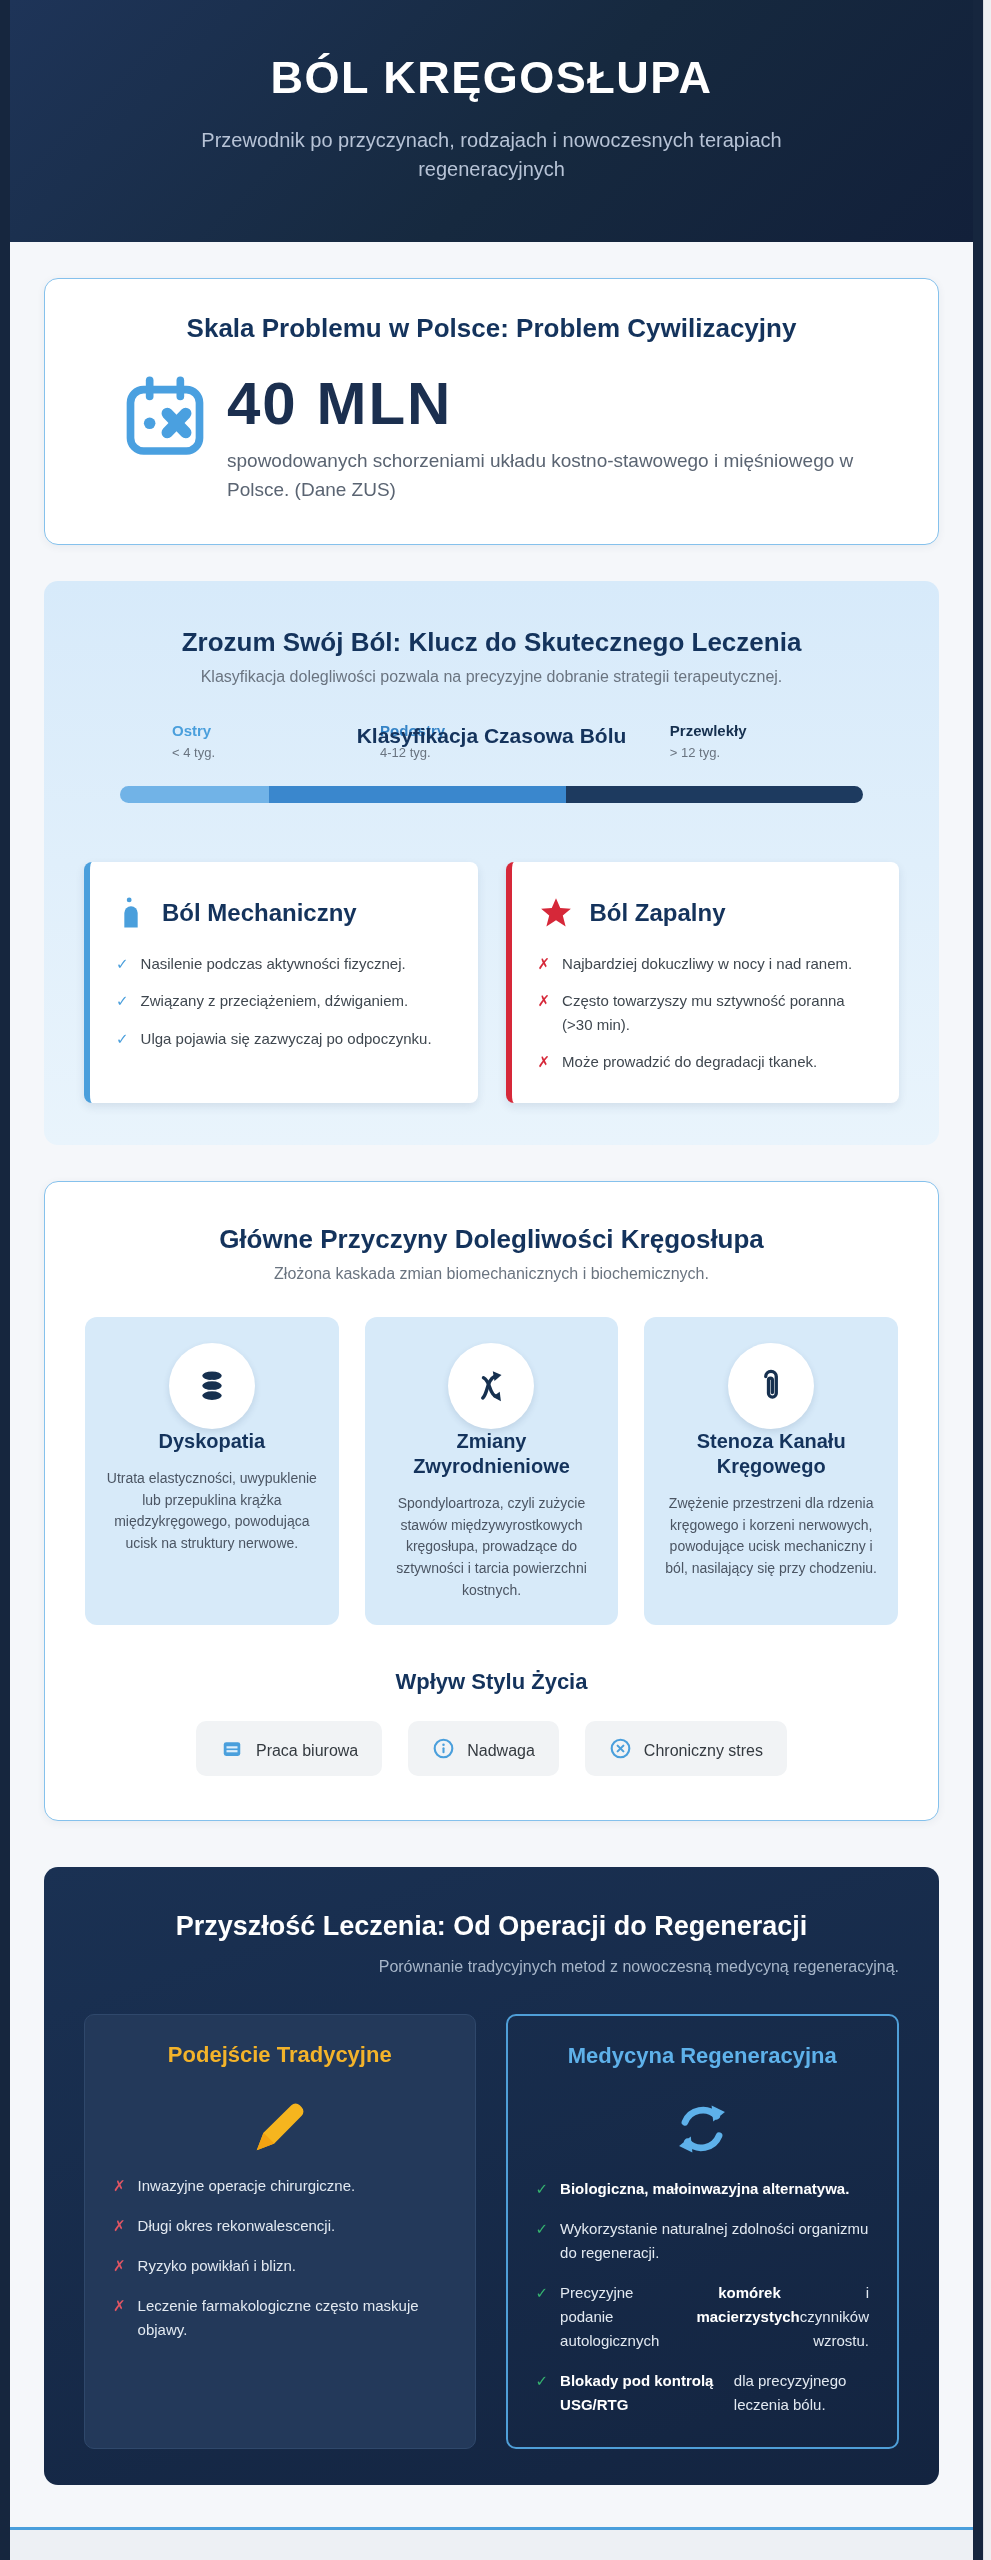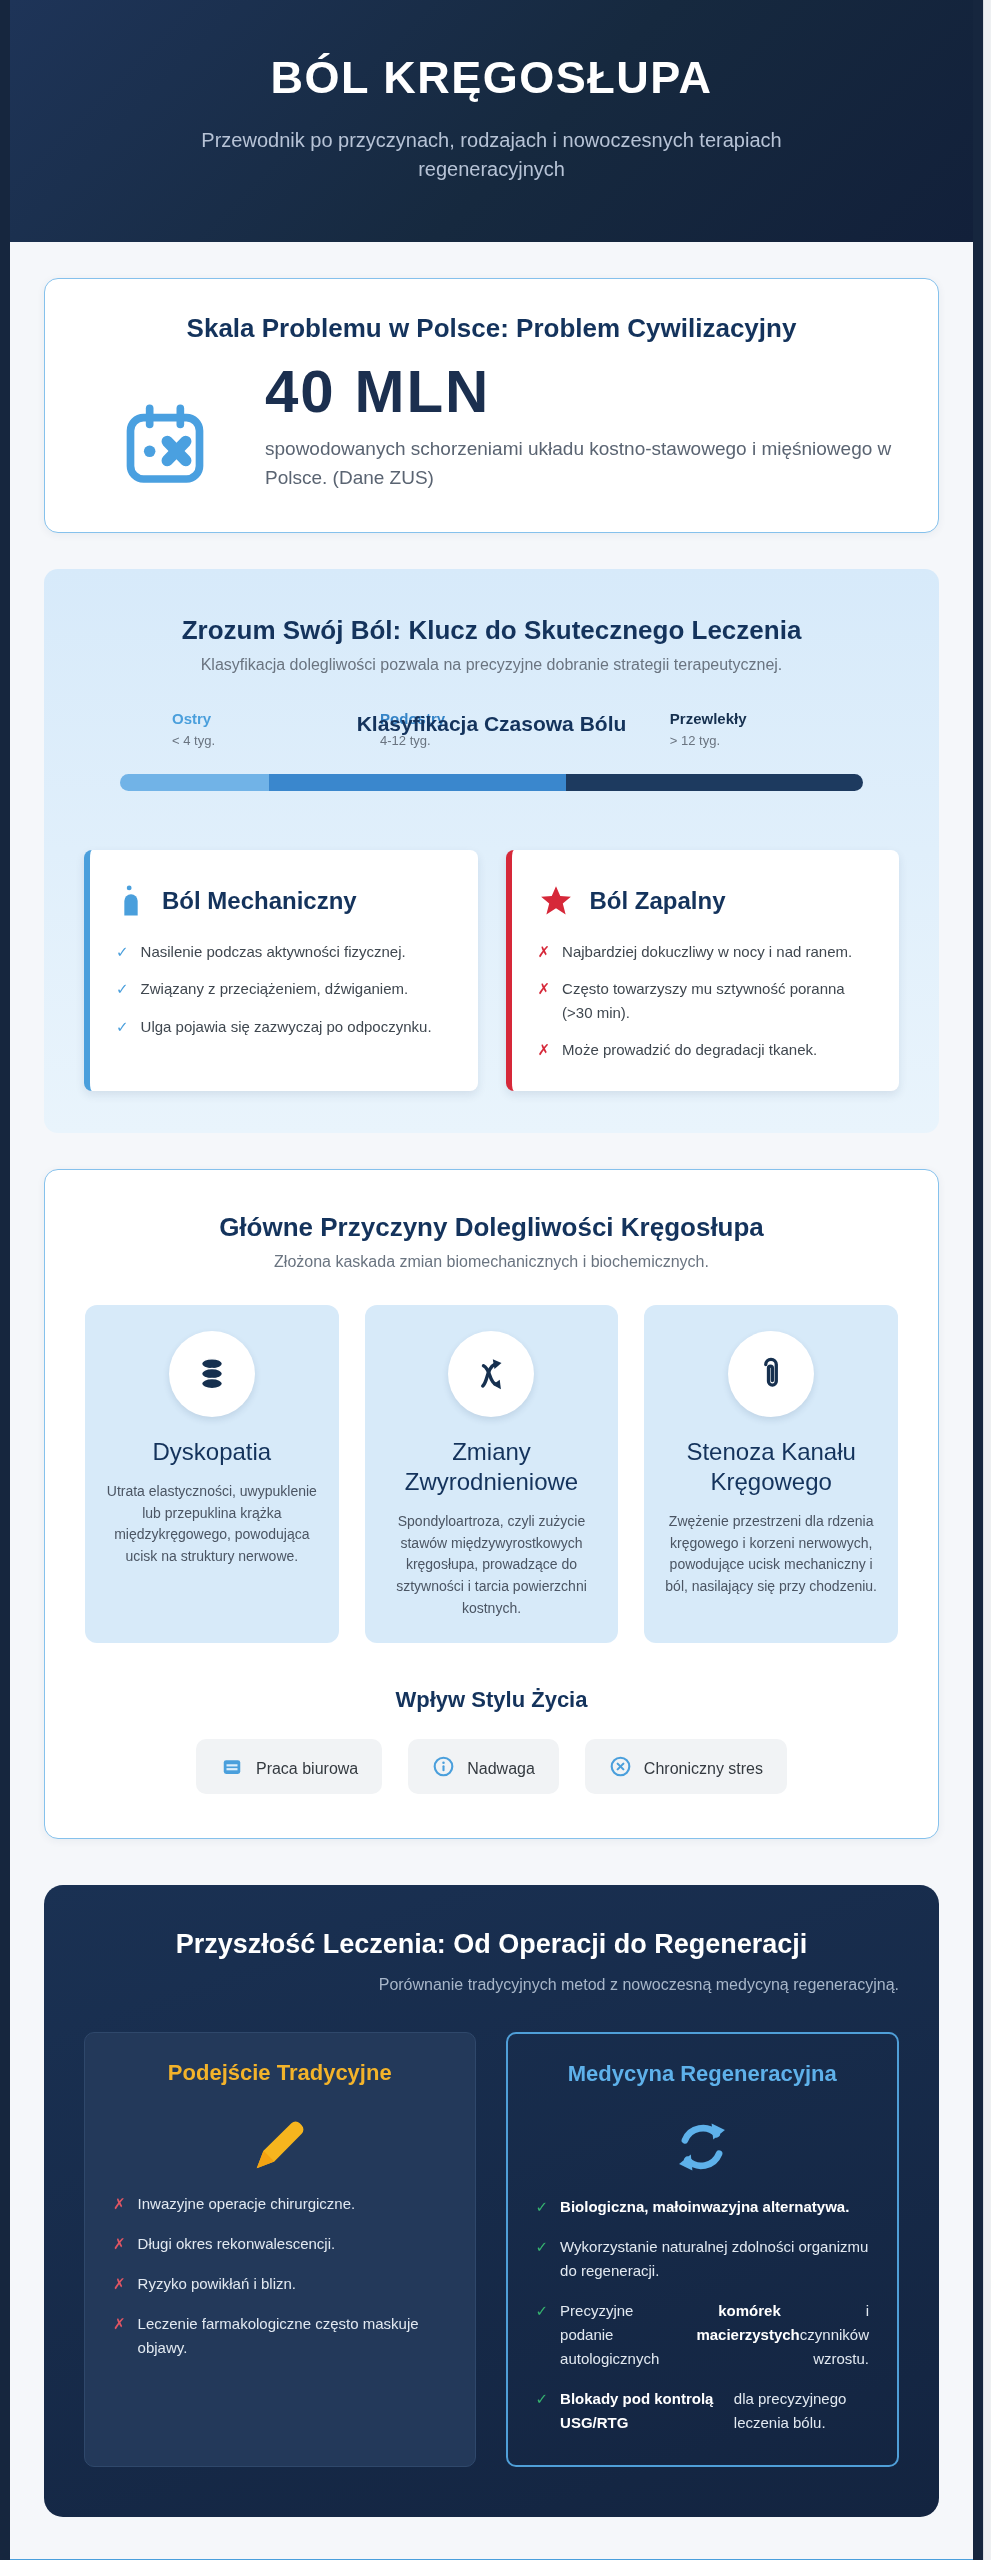--- a/index.html
+++ b/index.html
@@ -19,21 +19,21 @@
   .card { margin:36px 34px 0; border-radius:14px; }
   .card.white { background:#ffffff; border:1px solid #85c1ec; box-shadow:0 2px 8px rgba(20,50,90,.06); }
   .card.blue  { background:linear-gradient(180deg,#d7eafa 0%,#e9f4fc 100%); }
   .card.dark  { background:linear-gradient(160deg,#1a3153 0%,#132440 100%); margin-top:46px; }
 
   h2.sect-title { color:#14335c; font-size:26px; font-weight:800; text-align:center; }
   p.sect-sub { color:#6a7480; font-size:16px; text-align:center; margin-top:10px; }
 
   
   .scale { padding:34px 46px 40px; }
-  .stat-row { display:flex; align-items:flex-end; gap:54px; margin-top:16px; padding-left:28px; }
+  .stat-row { display:flex; align-items:flex-start; gap:16px; margin-top:28px; padding-left:28px; }
   .stat-value { color:#1b2f4f; font-size:60px; font-weight:800; letter-spacing:2px; line-height:1.05; }
   .stat-label { color:#5a6472; font-size:23px; font-weight:700; margin-top:8px; }
   .stat-note  { color:#5a6472; font-size:19px; line-height:1.5; margin-top:12px; max-width:700px; }
 
   
   .understand { padding:46px 40px 42px; }
   .timeline { position:relative; margin:36px 36px 0; height:118px; }
   .tl-title { position:absolute; top:2px; left:0; right:0; text-align:center; color:#14335c; font-size:21px; font-weight:800; z-index:2; }
   .tl-label { position:absolute; top:0; z-index:1; }
   .tl-label .n { font-size:15px; font-weight:700; }
@@ -52,28 +52,28 @@
   .pc-head h3 { color:#14335c; font-size:24px; font-weight:800; }
   .plist li { list-style:none; display:flex; gap:12px; color:#3f474f; font-size:15px; line-height:1.55; margin-top:14px; max-width:330px; }
   .mk { font-weight:700; flex:0 0 auto; }
   .mk.blue { color:#4a9fdc; } .mk.red { color:#d62839; }
 
   
   .causes { padding:42px 40px 44px; }
   .cause-grid { display:grid; grid-template-columns:1fr 1fr 1fr; gap:26px; margin-top:34px; }
   .cause-card { background:#d7eaf9; border-radius:12px; padding:26px 18px 24px; text-align:center; }
   .cause-circle { width:86px; height:86px; border-radius:50%; background:#ffffff; margin:0 auto; display:flex; align-items:center; justify-content:center; box-shadow:0 3px 7px rgba(20,50,90,.12); }
-  .cause-card h3 { color:#14335c; font-size:24px; font-weight:400; margin-top:20px; line-height:1.25; }
+  .cause-card h3 { color:#14335c; font-size:20px; font-weight:700; line-height:1.25; }
   .cause-card p { color:#4b5563; font-size:14px; line-height:1.55; margin-top:14px; }
   .life-title { color:#14335c; font-size:22px; font-weight:800; text-align:center; margin-top:44px; }
   .chips { display:flex; justify-content:center; gap:26px; margin-top:26px; }
   .chip { display:inline-flex; align-items:flex-end; gap:12px; background:#f1f3f5; border-radius:10px; padding:16px 24px; color:#343a40; font-size:16px; }
 
   
-  .future { padding:44px 40px 50px;border-radius:19px; }
+  .future { padding:44px 40px 36px; }
   .future h2 { color:#ffffff; font-size:27px; font-weight:800; text-align:center; }
   .future .sub { color:#a7b6c9; font-size:16px; text-align:right; margin-top:16px; }
   .vs-grid { display:flex; gap:30px; margin-top:38px; }
   .panel { flex:1; border-radius:10px; padding:26px 28px 30px; }
   .panel-trad { background:#23395a; border:1px solid #2f486b; }
   .panel-regen { border:2px solid #4f9fd8; }
   .panel h3 { font-size:22px; font-weight:800; text-align:center; line-height:1.3; }
   .panel-trad h3 { color:#f3b32a; }
   .panel-regen h3 { color:#5eb1ea; }
   .panel-icon { display:flex; justify-content:center; margin:26px 0 10px; }

